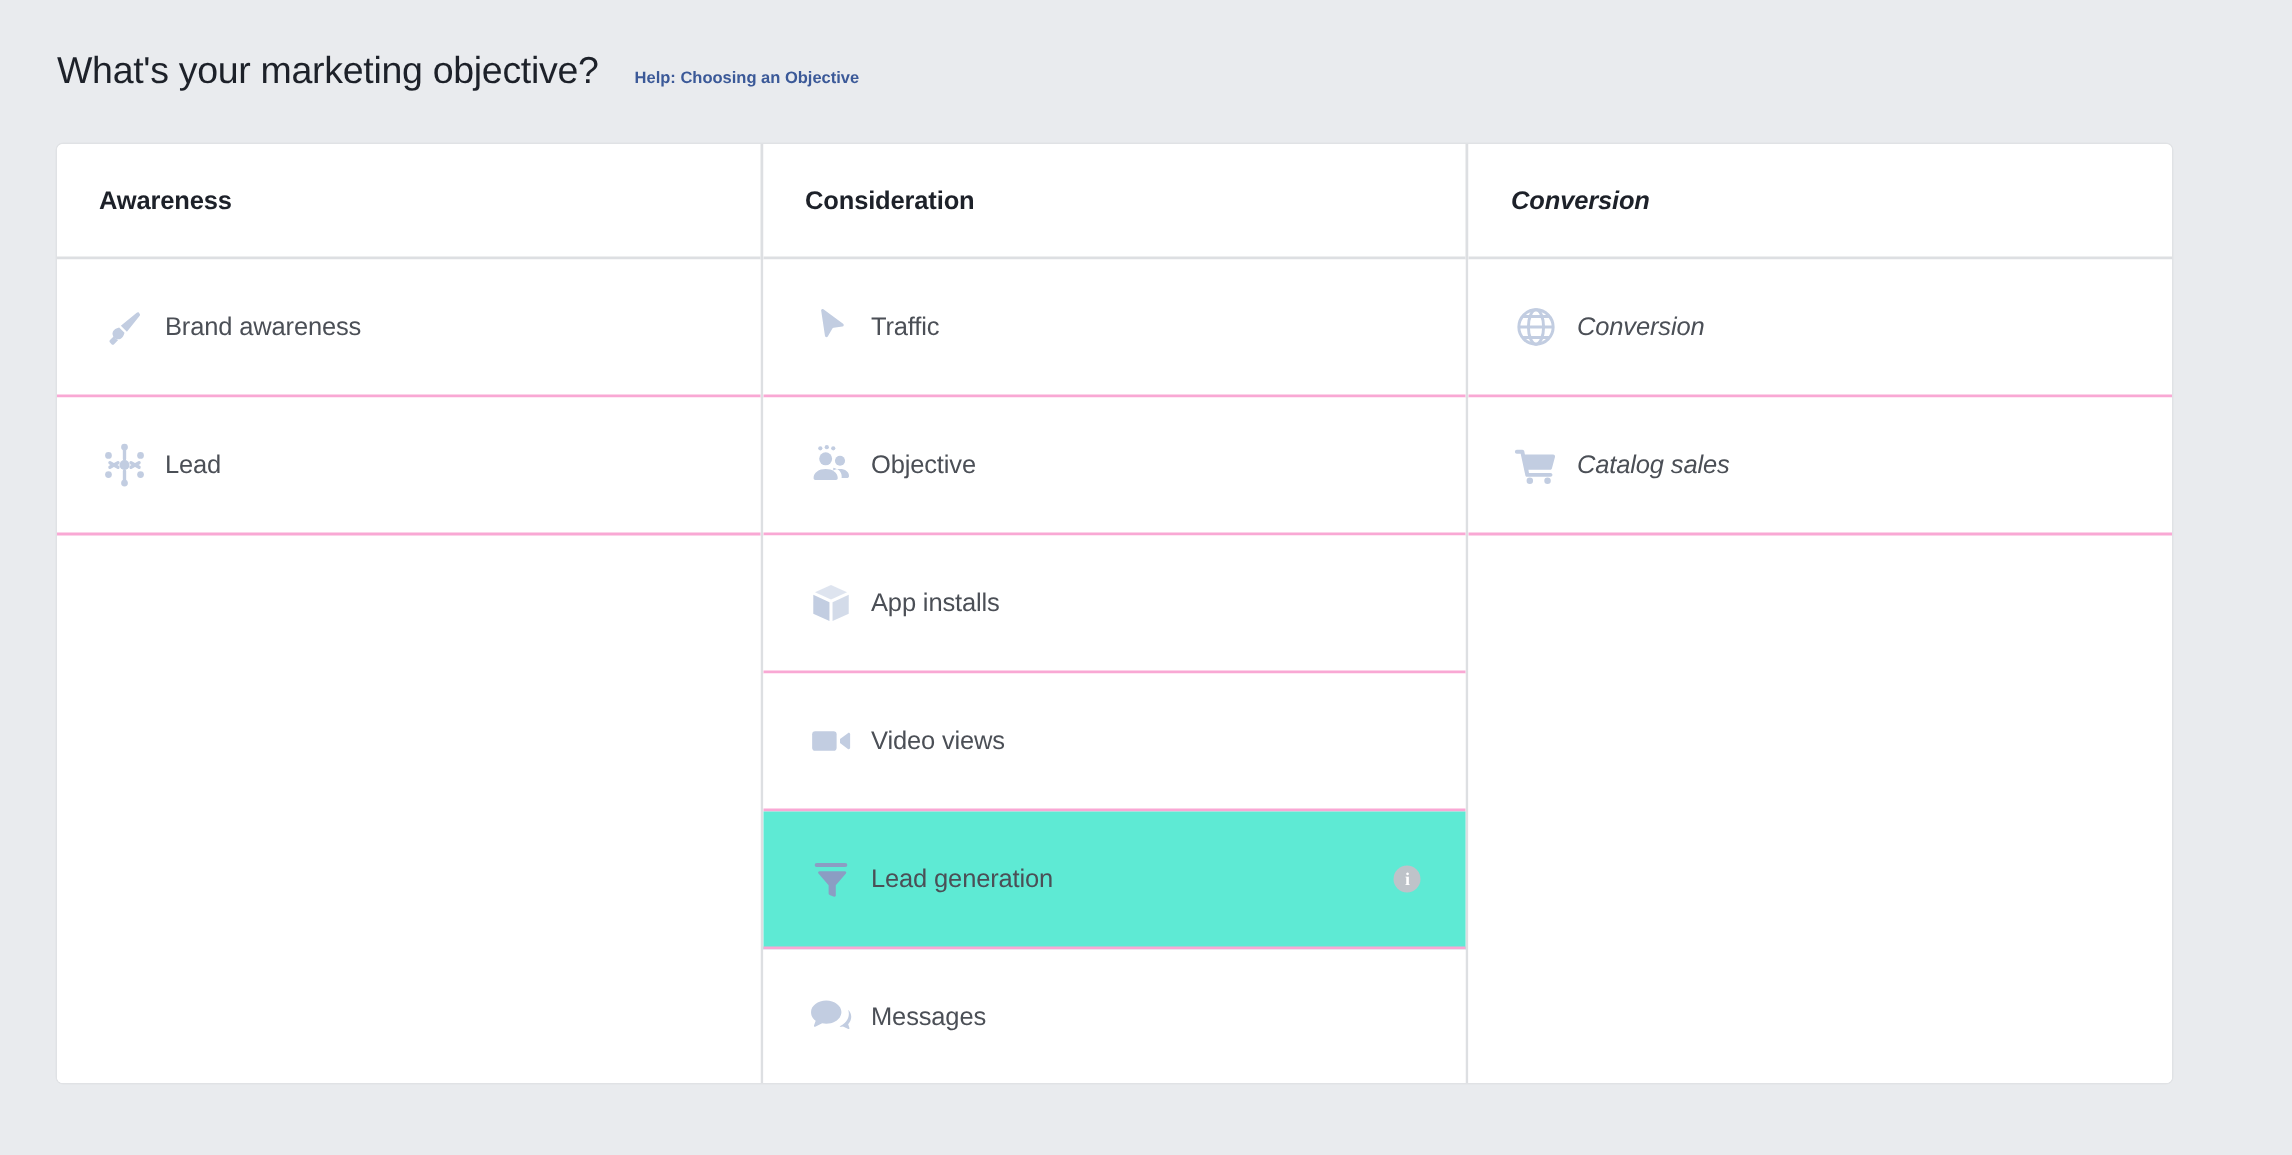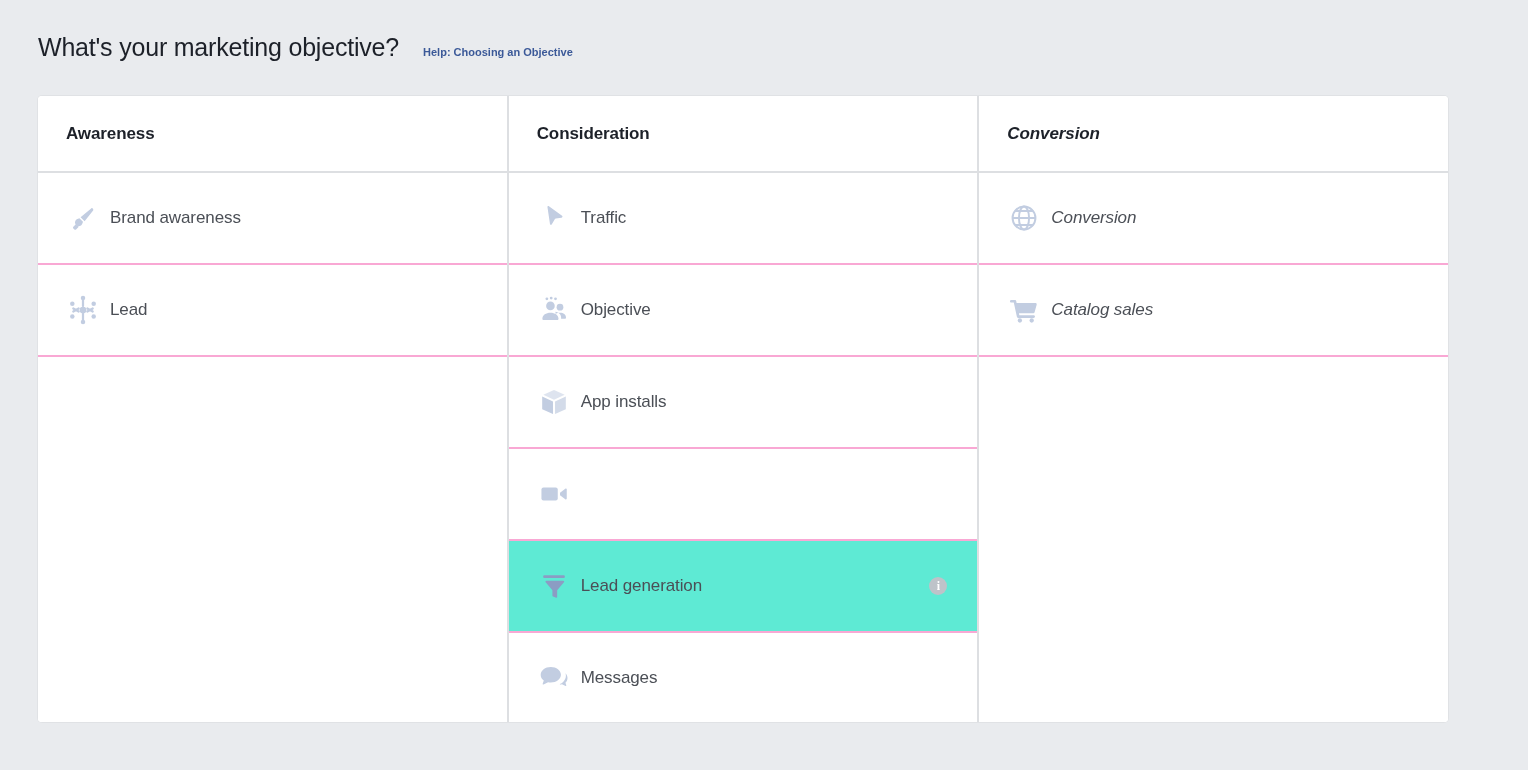--- a/index.html
+++ b/index.html
@@ -231,20 +231,21 @@
             </span>
             <span class="row-label">App installs</span>
           </div>
           <div class="objective-row">
             <span class="row-icon">
               <svg width="30" height="30" viewBox="0 0 32 32" fill="currentColor">
                 <rect x="2.6" y="9" width="17.4" height="14" rx="2.2"></rect>
                 <path d="M22.4 14.6l5.6-4.2c.7-.5 1.6 0 1.6.8v9.6c0 .8-.9 1.3-1.6.8l-5.6-4.2v-2.8z"></path>
               </svg>
             </span>
+            <span class="row-label">Video views</span>
           </div>
           <div class="objective-row selected">
             <span class="row-icon">
               <svg width="30" height="30" viewBox="0 0 32 32" fill="currentColor">
                 <rect x="4.4" y="4.6" width="23.2" height="2.9" rx="1.45"></rect>
                 <path d="M6.2 10.4h19.6c.9 0 1.4 1 .8 1.7l-7.2 8.3v7.4c0 .6-.6 1-1.2.8l-3.2-1.3c-.4-.2-.7-.6-.7-1v-5.9l-7.2-8.3c-.6-.7-.1-1.7.8-1.7h-.9z"></path>
               </svg>
             </span>
             <span class="row-label">Lead generation</span>
             <span class="row-info-icon">i</span>

